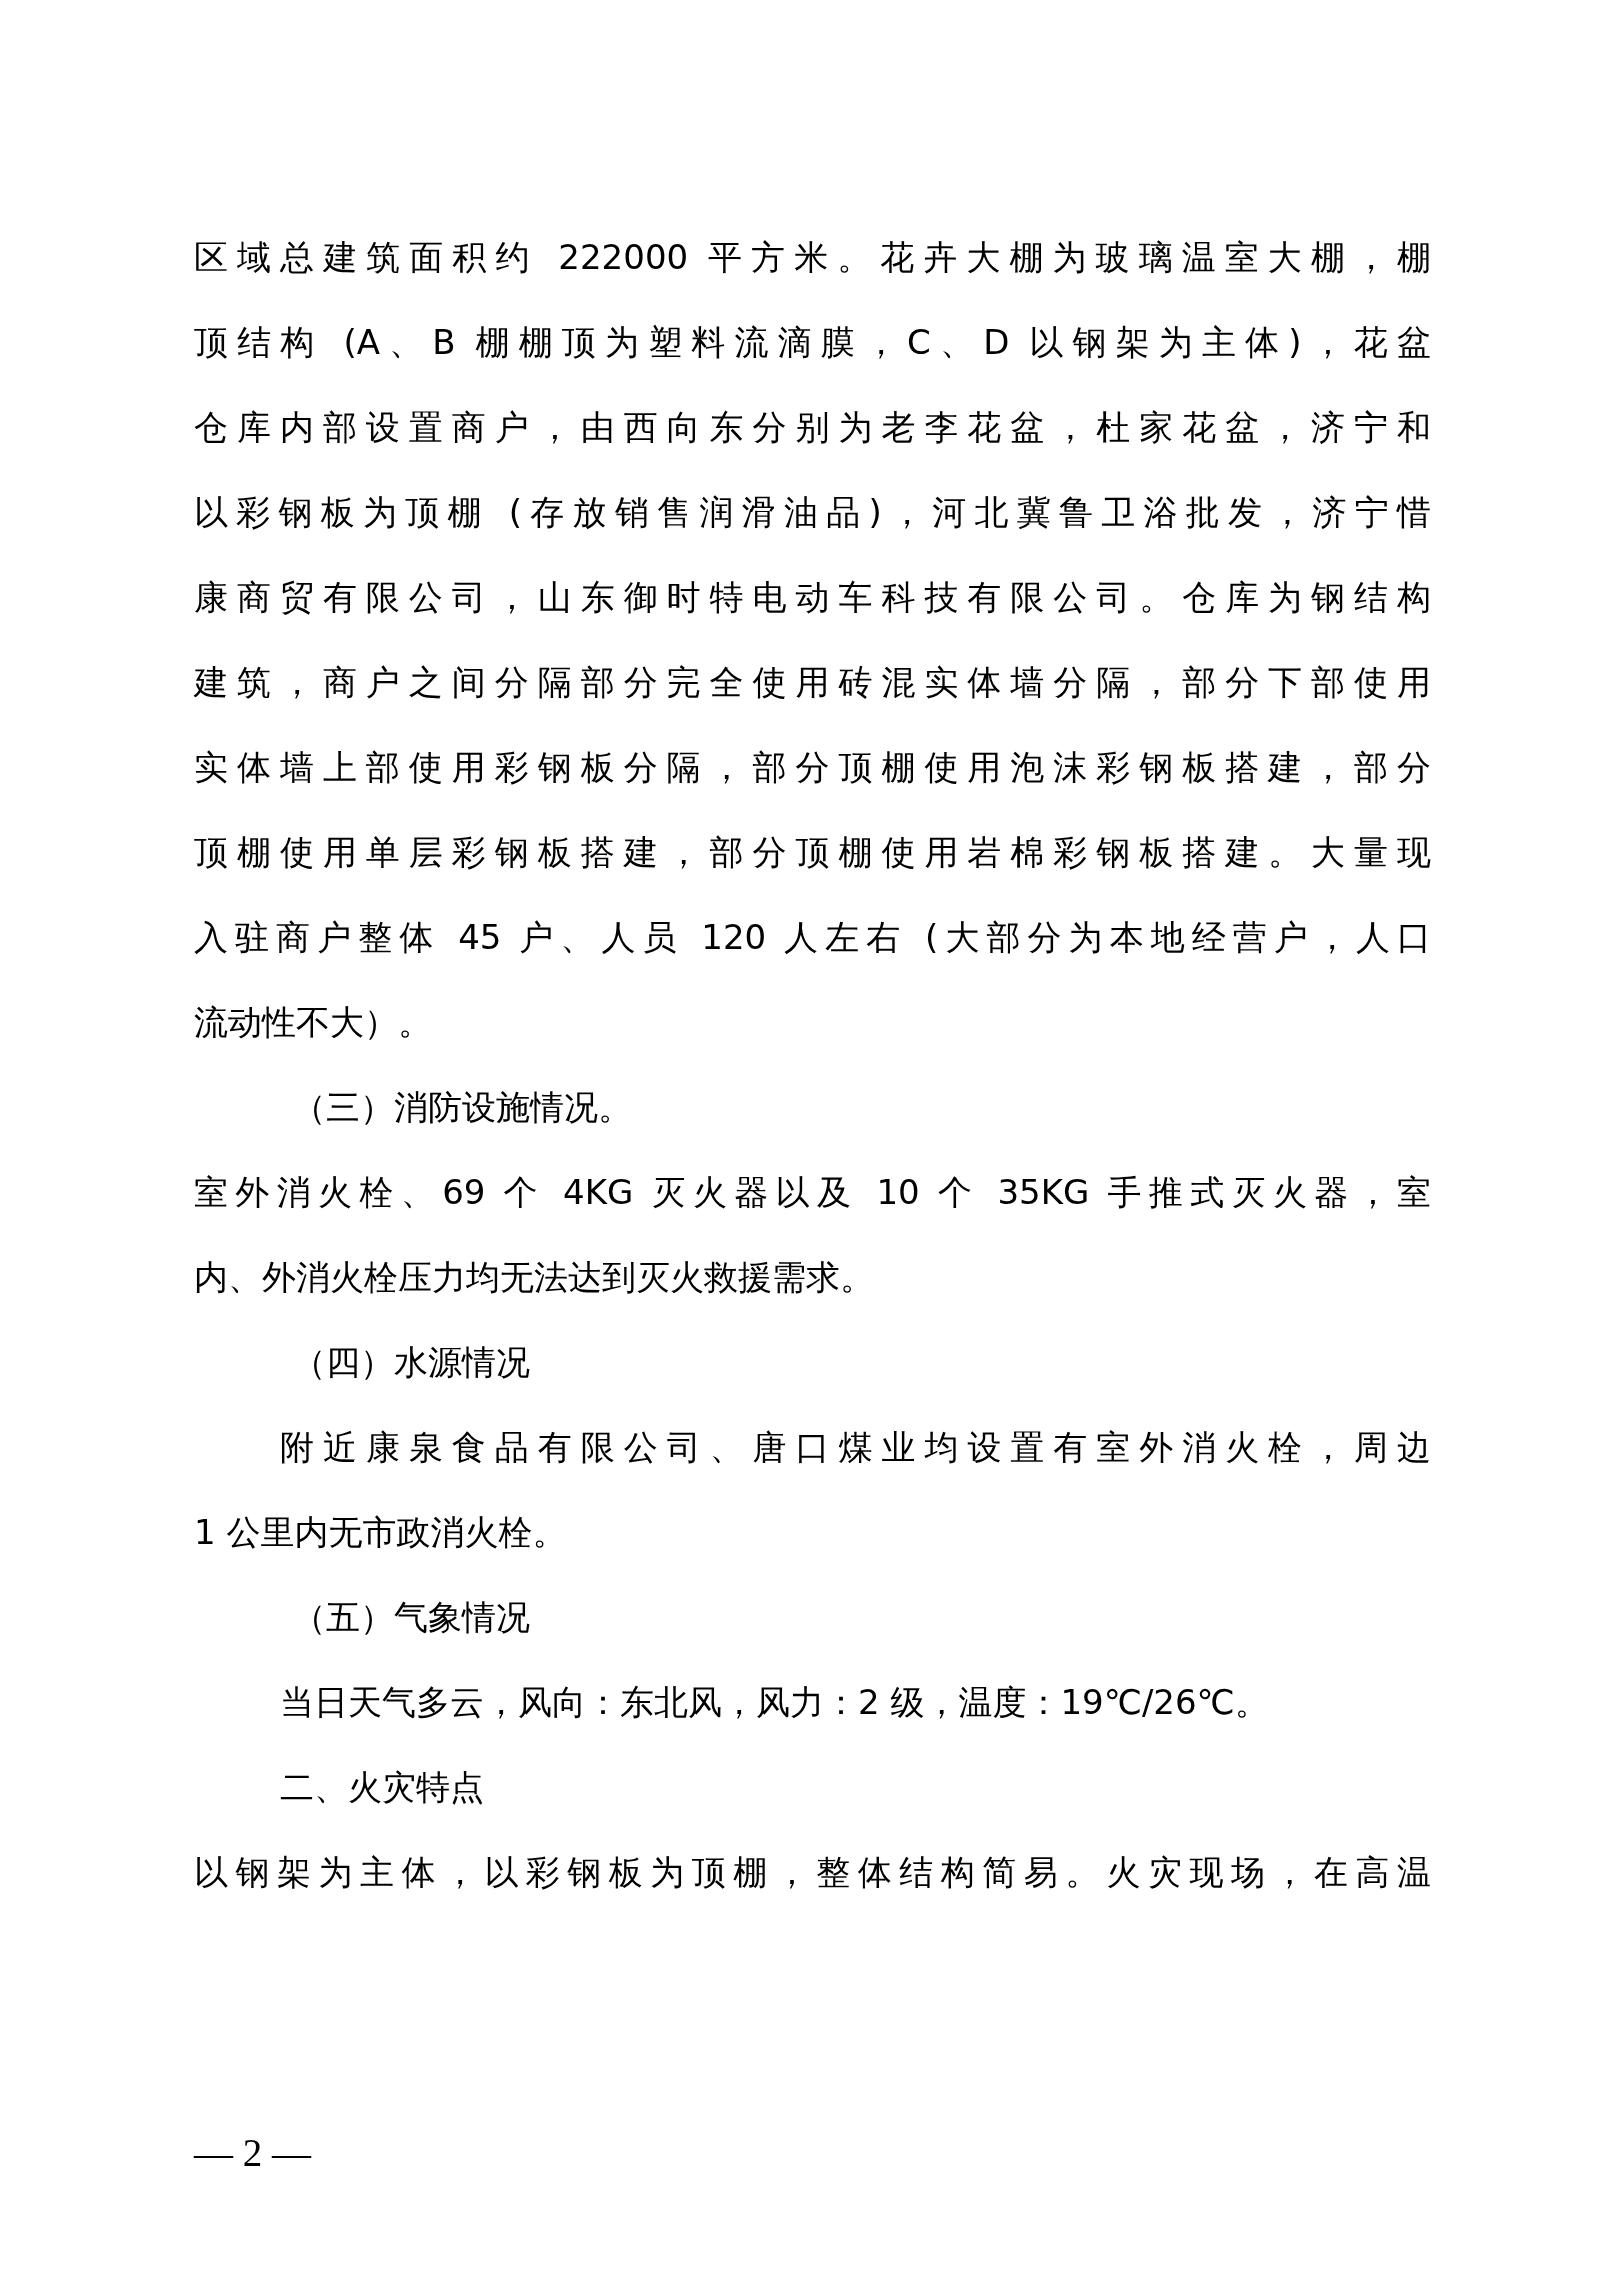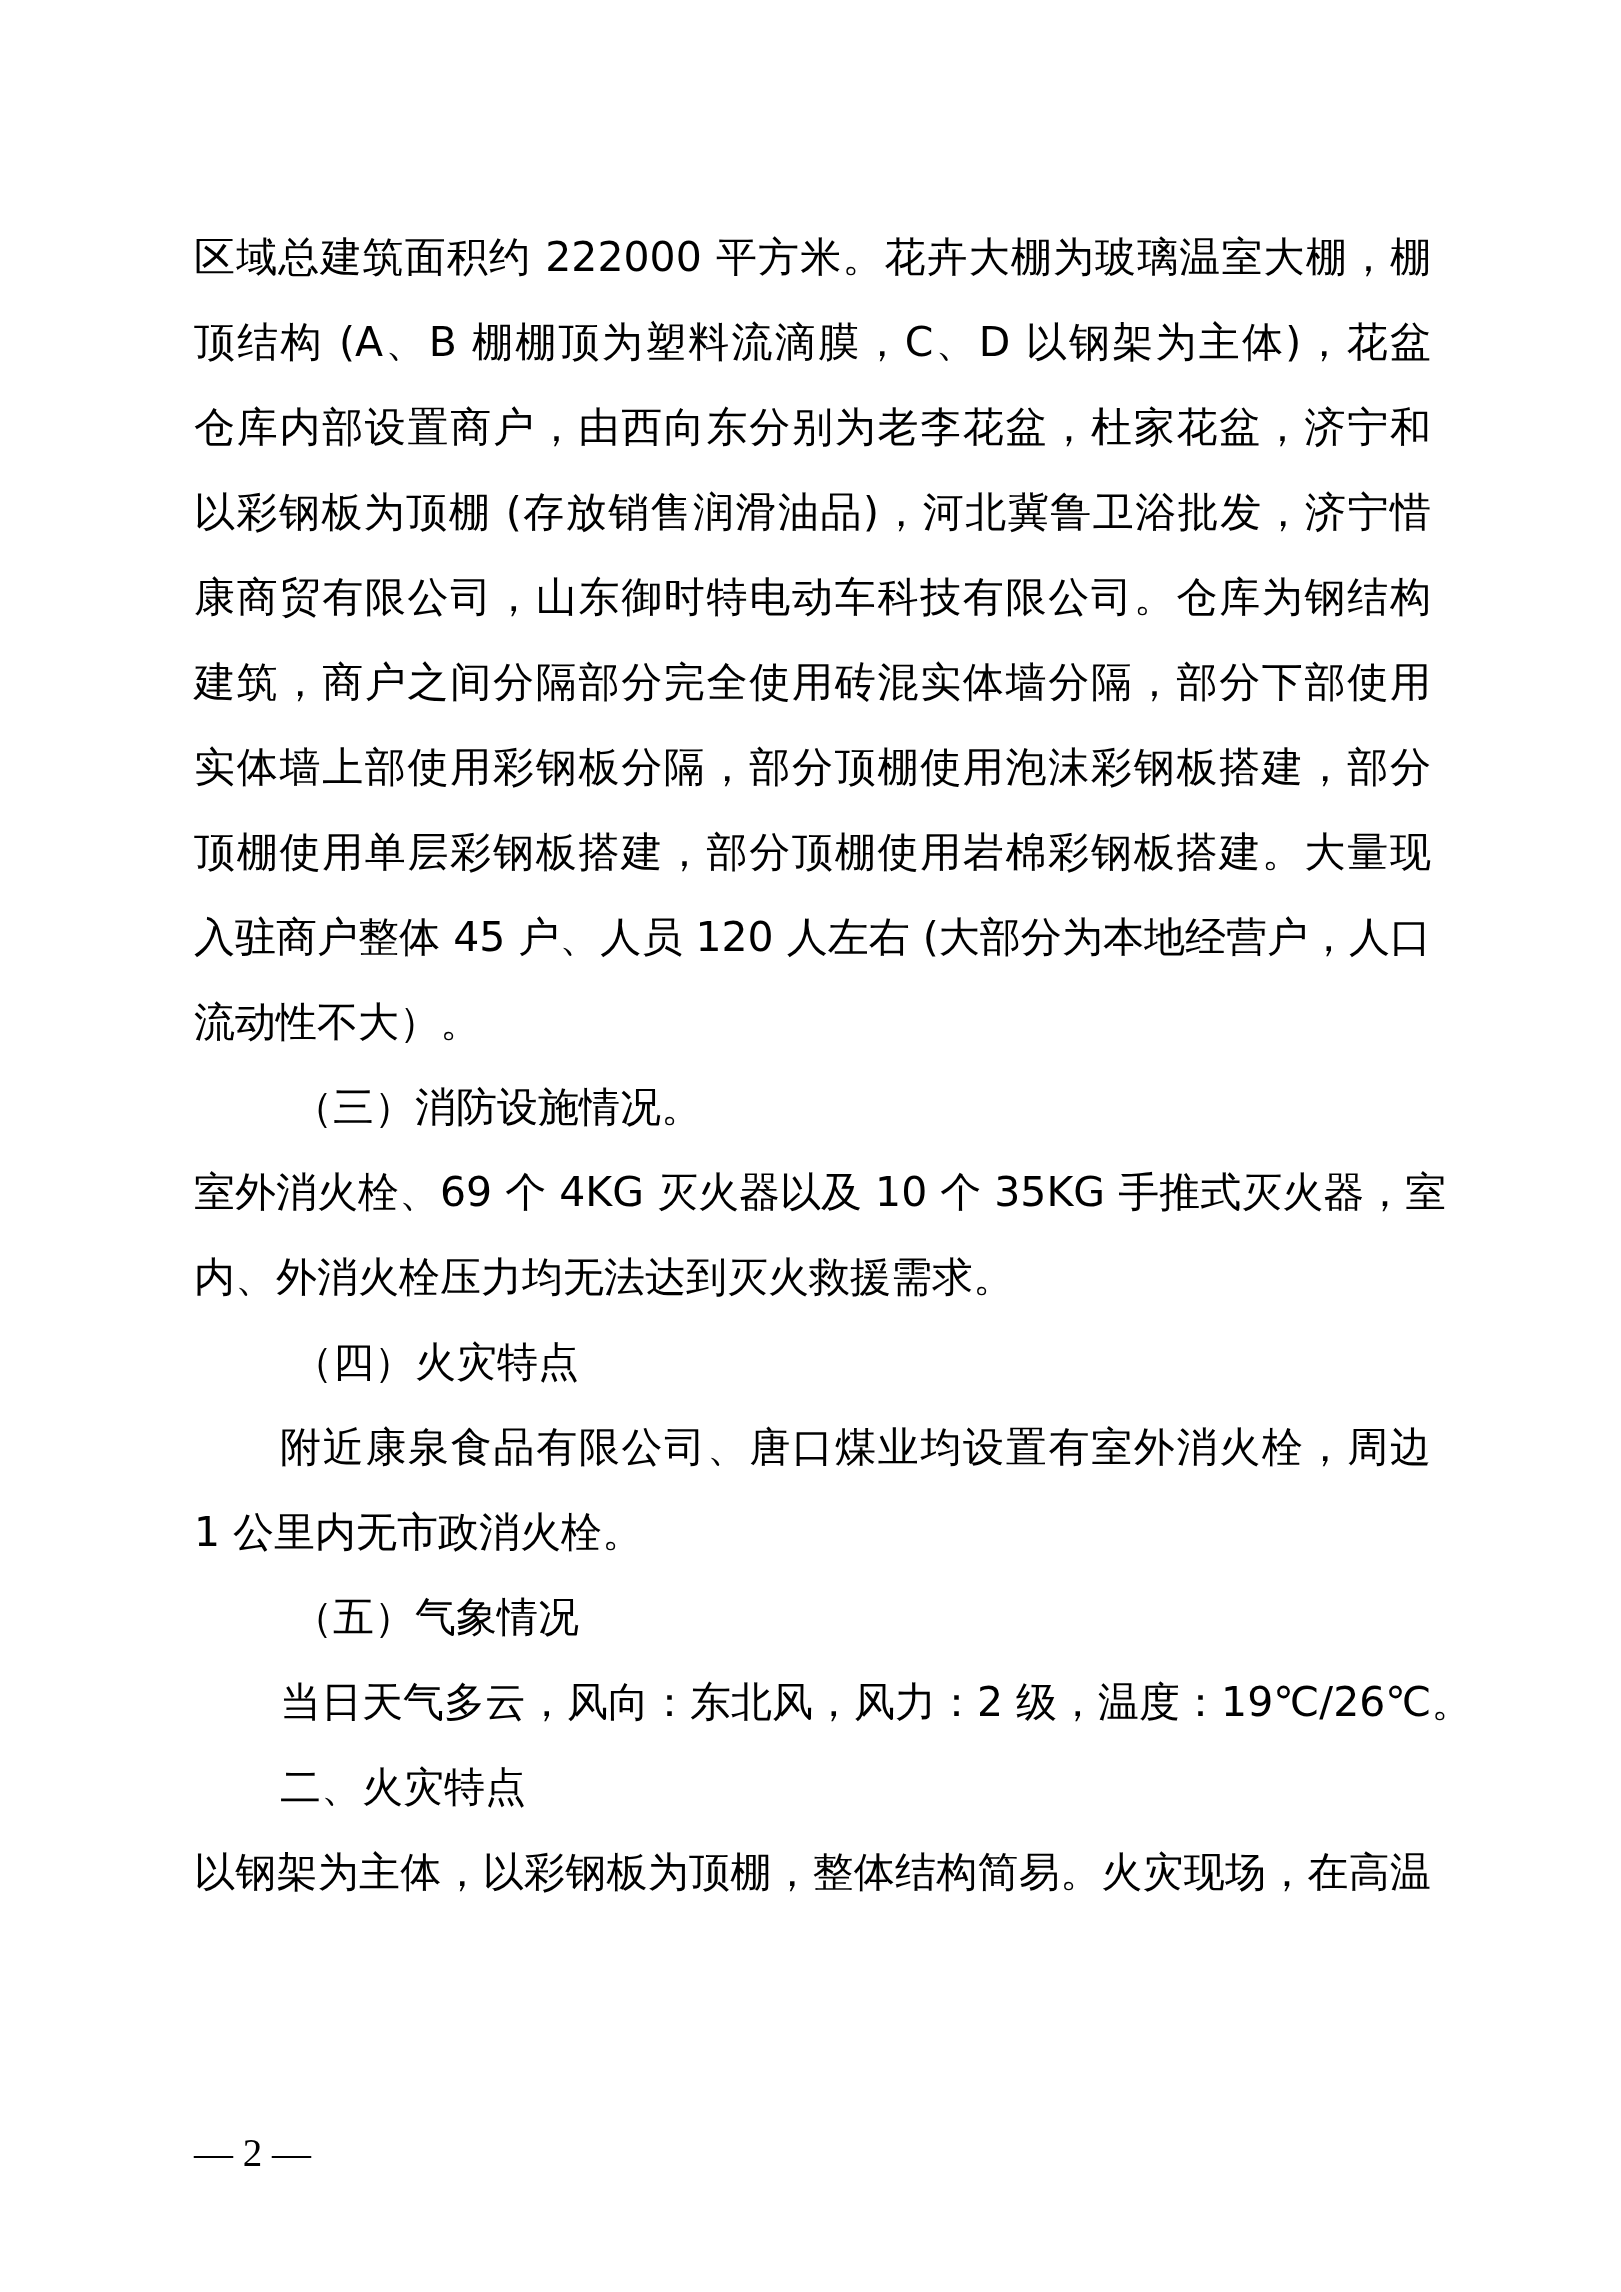--- a/index.html
+++ b/index.html
@@ -26,21 +26,21 @@
     position: absolute;
     left: 194px;
     top: 215px;
     width: 1237px;
   }
   .line {
     display: block;
     height: 85px;
     line-height: 85px;
     font-family: "DejaVu Sans", "Liberation Sans", sans-serif;
-    font-size: 41px;
+    font-size: 34px;
     white-space: nowrap;
     text-align: justify;
     text-align-last: justify;
     letter-spacing: 0;
   }
   .line.last {
     text-align-last: left;
   }
   .indent2 {
     padding-left: 86px;
@@ -80,21 +80,21 @@
     <div>
       <span class="line last indent-heading">（三）消防设施情况。</span>
     </div>
 
     <div>
       <span class="line">室外消火栓、69 个 4KG 灭火器以及 10 个 35KG 手推式灭火器，室</span>
       <span class="line last">内、外消火栓压力均无法达到灭火救援需求。</span>
     </div>
 
     <div>
-      <span class="line last indent-heading">（四）火灾特点</span>
+      <span class="line last indent-heading">（四）水源情况</span>
     </div>
 
     <div>
       <span class="line indent2">附近康泉食品有限公司、唐口煤业均设置有室外消火栓，周边</span>
       <span class="line last">1 公里内无市政消火栓。</span>
     </div>
 
     <div>
       <span class="line last indent-heading">（五）气象情况</span>
     </div>

